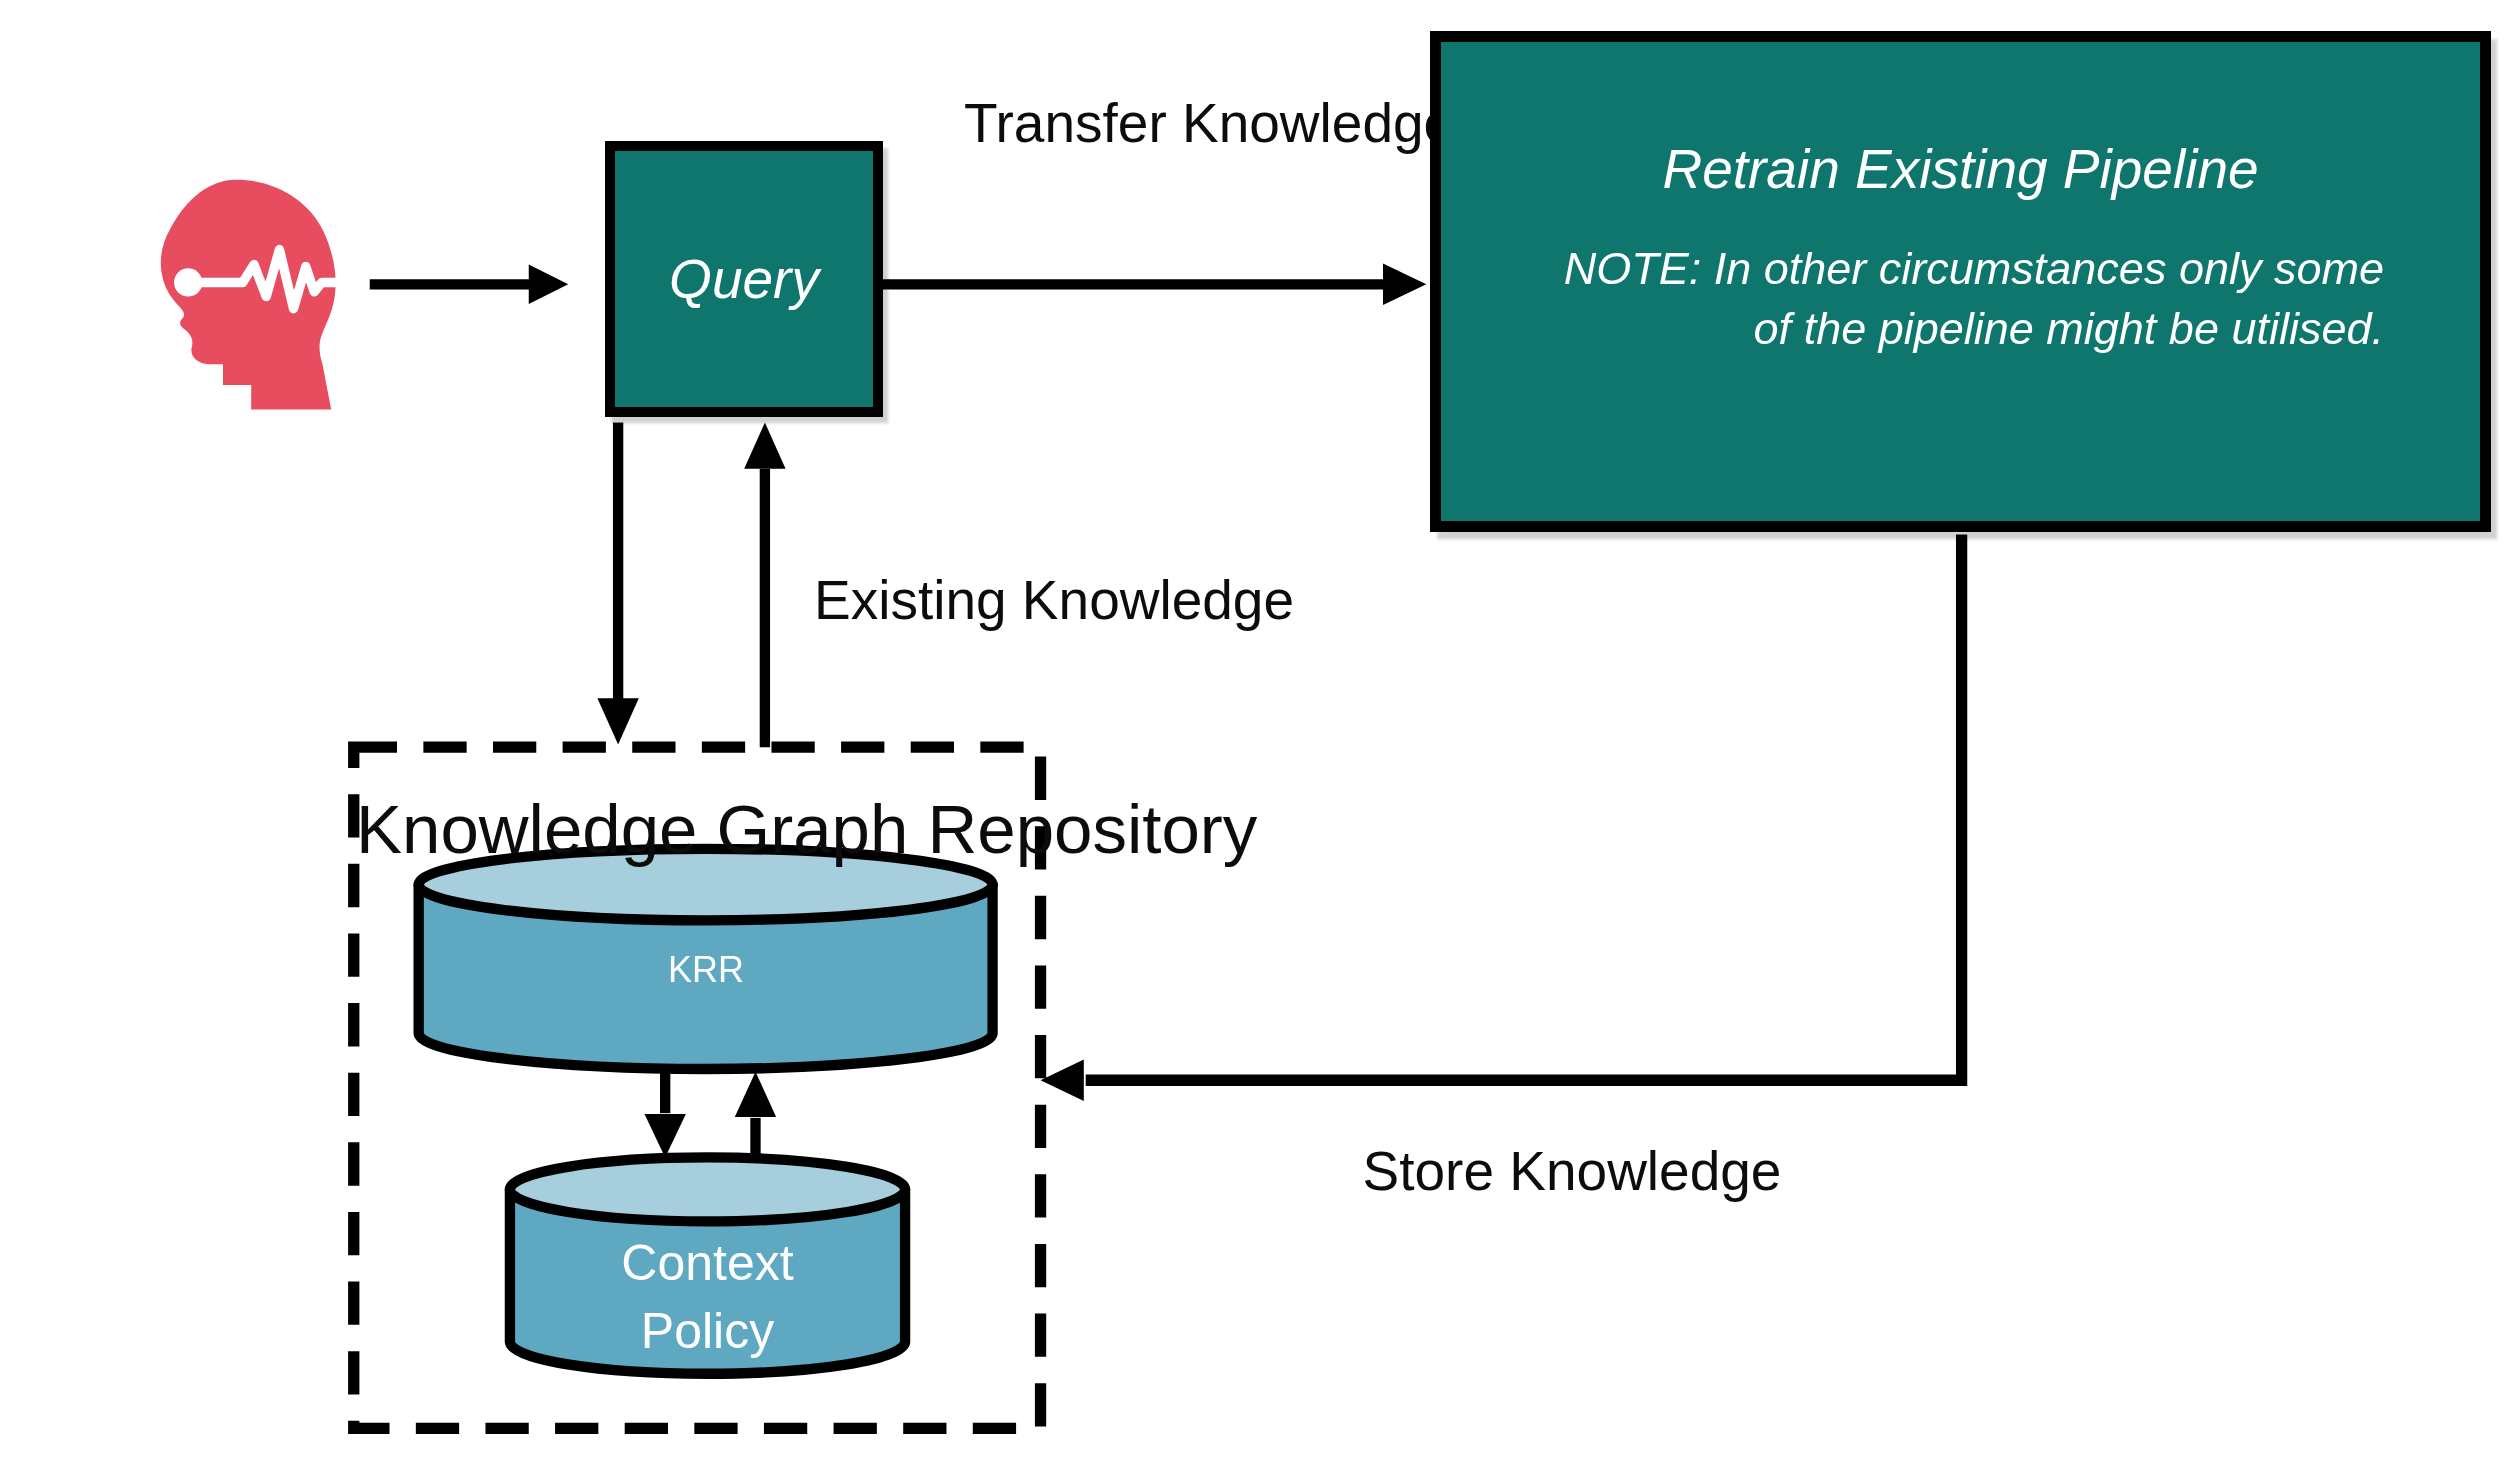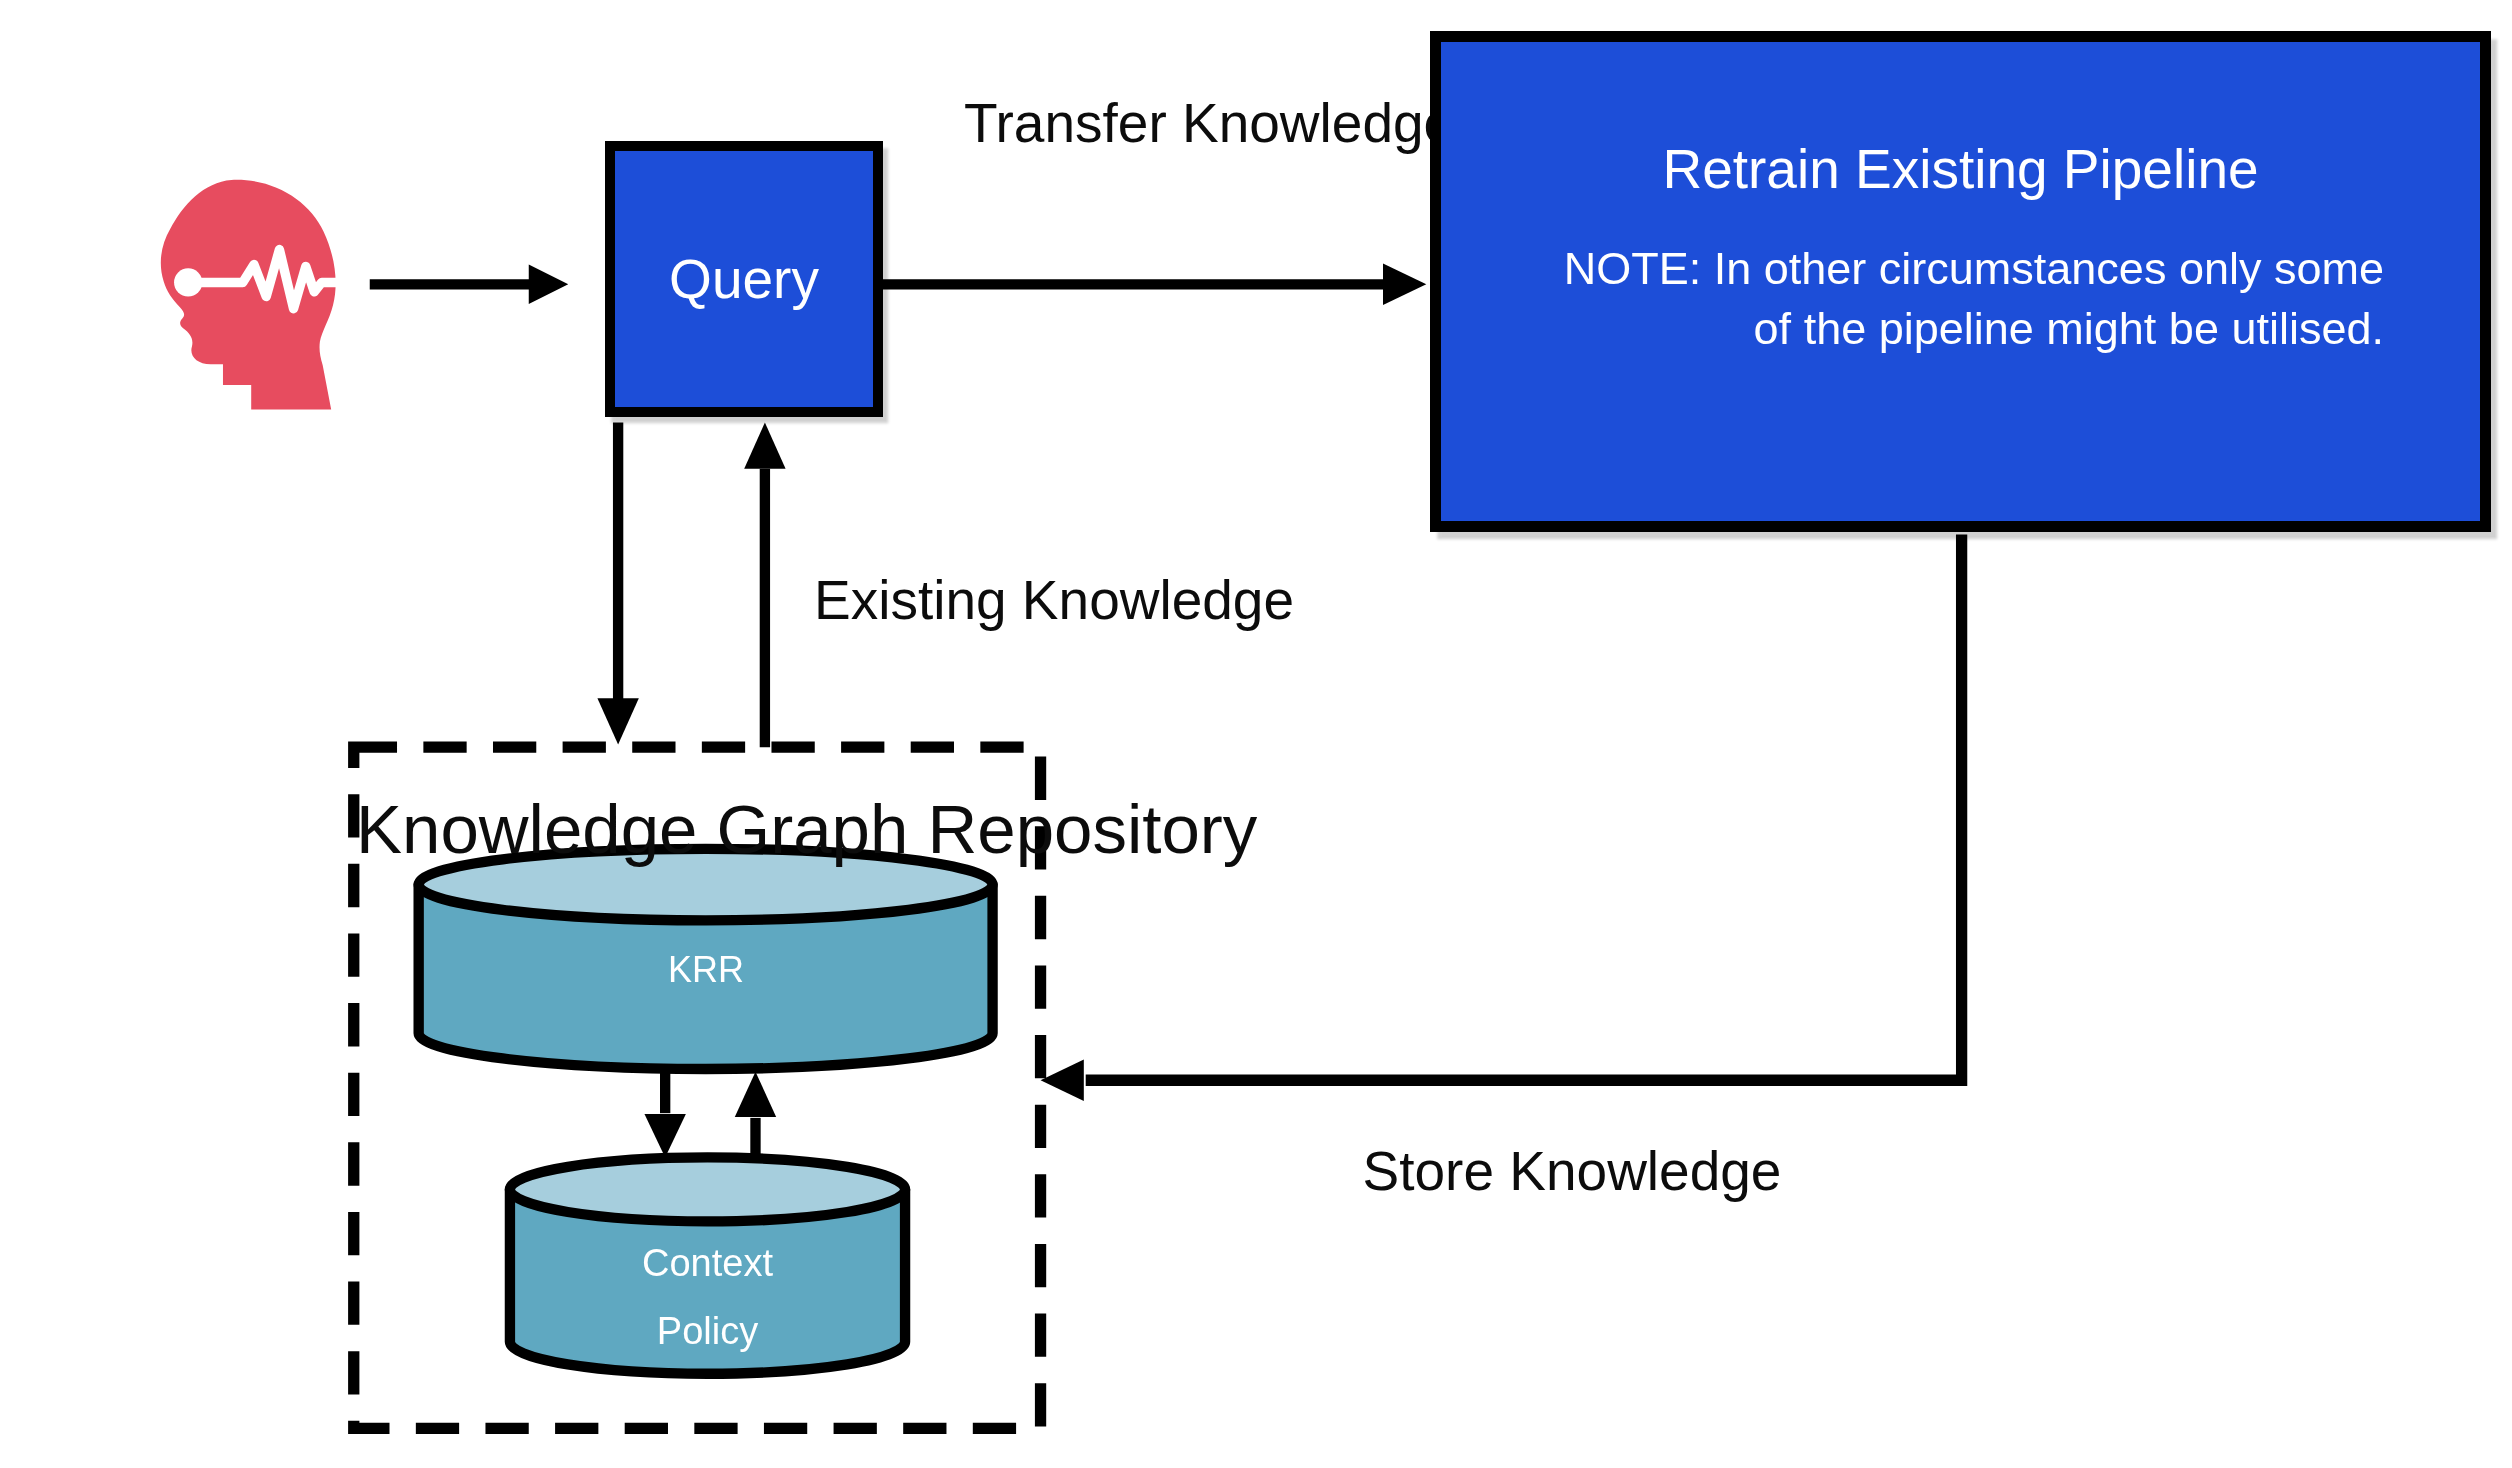--- a/index.html
+++ b/index.html
@@ -2,36 +2,36 @@
 <html style="font-size:15px"><head>
 <meta charset="utf-8">
 <style>
   html,body{margin:0;padding:0;background:#ffffff;}
   body{font-family:"Liberation Sans", sans-serif;}
   #canvas{position:relative;width:2512px;height:1469px;background:#ffffff;overflow:hidden;}
   #diagram-svg{position:absolute;left:0;top:0;}
   .abs{position:absolute;box-sizing:border-box;}
   .lbl{color:#0c0c0c;font-size:55px;line-height:1.25;white-space:nowrap;}
   .center{text-align:center;}
-  .node-box{background:#1d4ed8;border:10.4px solid #000;box-shadow:5.6px 6.6px 2.8px rgba(0,0,0,0.18);
-            display:flex;align-items:center;justify-content:center;}
+  .node-box{background:#0f766e;border:10.4px solid #000;box-shadow:5.6px 6.6px 2.8px rgba(0,0,0,0.18);
+            display:flex;align-items:center;justify-content:center;font-style:italic;}
   .white-text{color:#ffffff;}
   #query-node{left:569px;top:141px;width:278px;height:276px;margin-left:36px;}
   #query-node span{font-size:55px;}
   #pipeline-node{left:1430px;top:31px;width:1061px;height:501px;border-width:11.3px;
                  display:block;box-shadow:6.6px 7.5px 2.8px rgba(0,0,0,0.18);}
   #pipeline-title{margin:97px auto 0 auto;font-size:55px;line-height:60px;text-align:center;}
   #pipeline-note{margin:40px auto 0 auto;width:847px;font-size:45px;line-height:60px;text-align:right;}
   #parkinson-label{left:23.5px;top:475px;width:527px;}
   #transfer-label{left:964px;top:81px;width:339px;line-height:85px;}
   #existing-label{left:814px;top:566px;width:565px;}
   #store-label{left:1313px;top:1137px;width:518px;}
   #kgr-title{left:356px;top:787px;width:687px;font-size:69px;}
   #krr-label{left:419px;top:947px;width:574px;font-size:36px;}
-  #cp-label{left:590px;top:1229px;width:235px;font-size:38px;line-height:68px;white-space:normal;}
+  #cp-label{left:590px;top:1229px;width:235px;font-size:50px;line-height:68px;white-space:normal;}
 </style>
 </head>
 <body>
 
 <div id="canvas">
 
   <svg id="diagram-svg" width="2512" height="1469" viewBox="0 0 2670 1561">
 
     <g transform="translate(150,188)">
       <path fill="#E74C5F" d="

